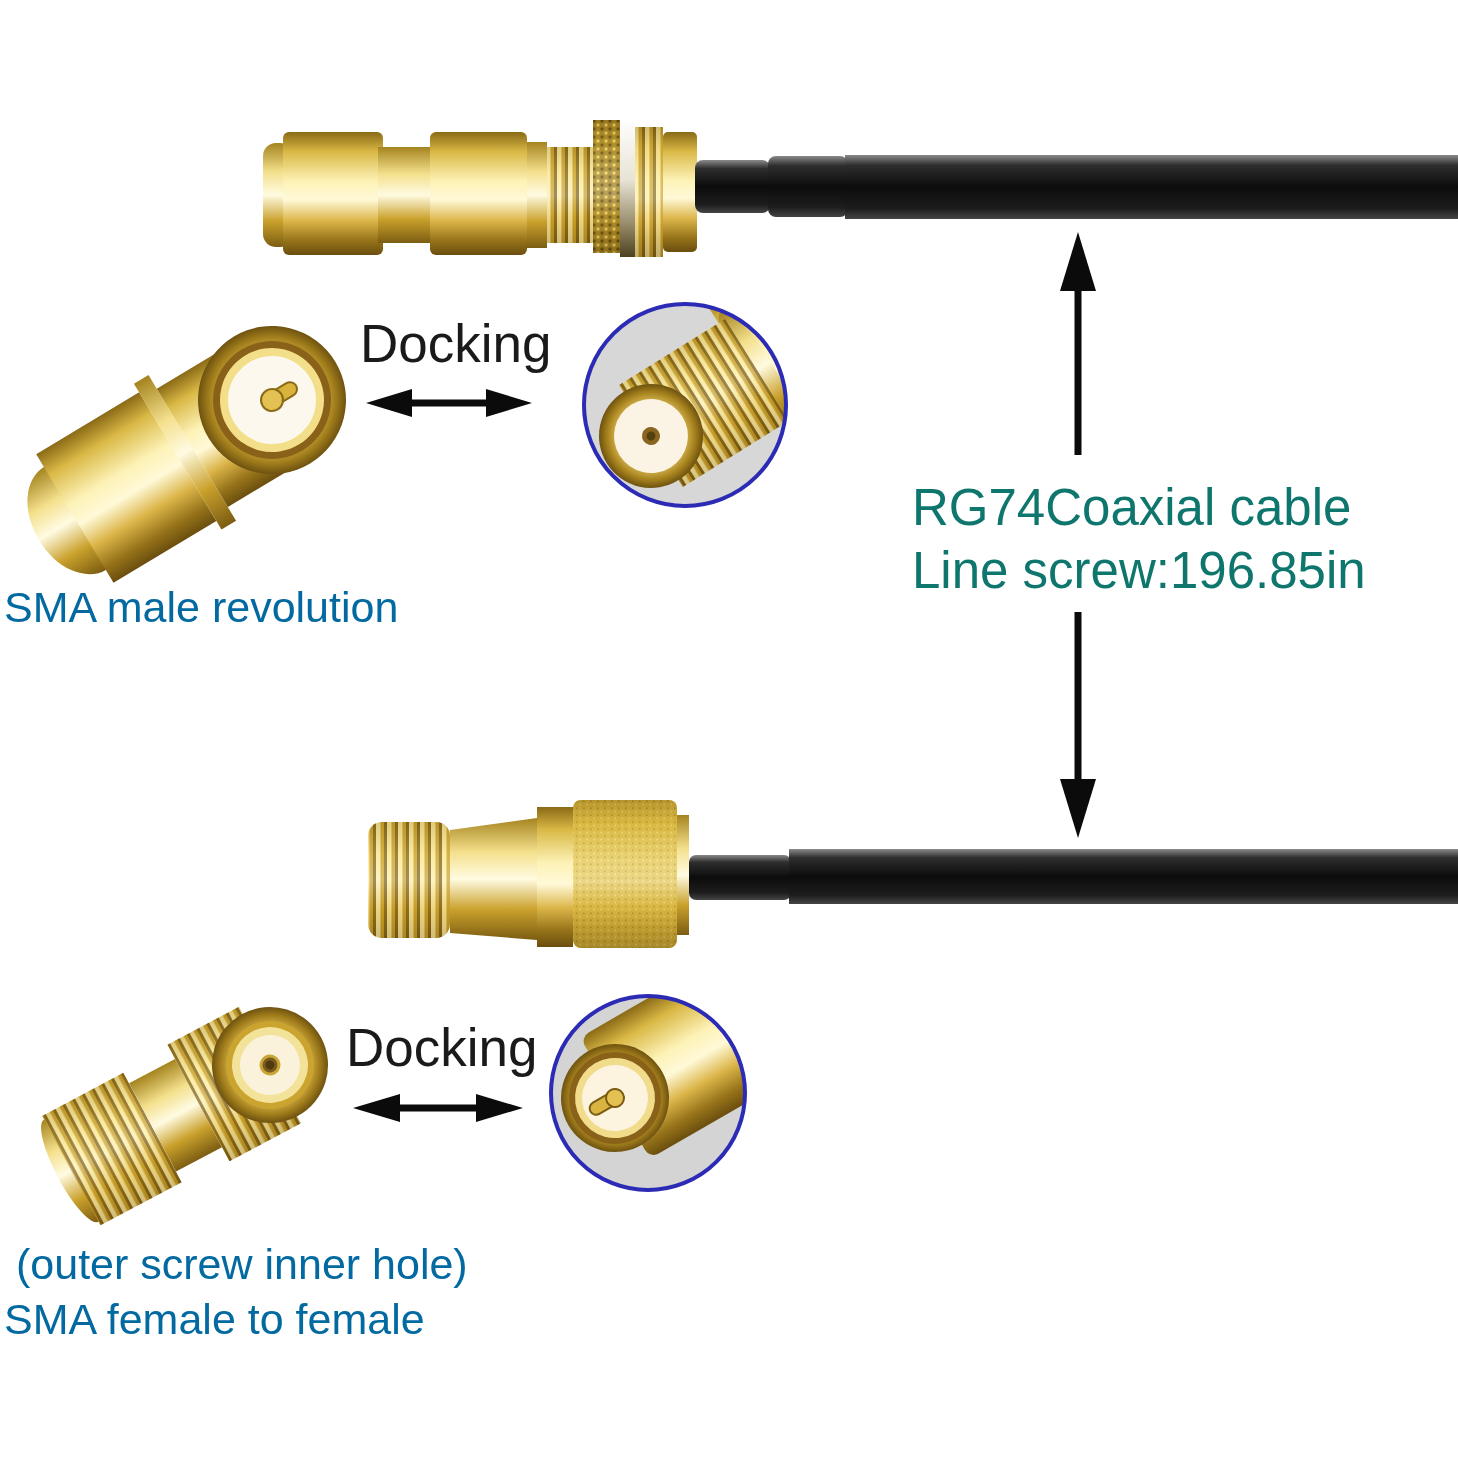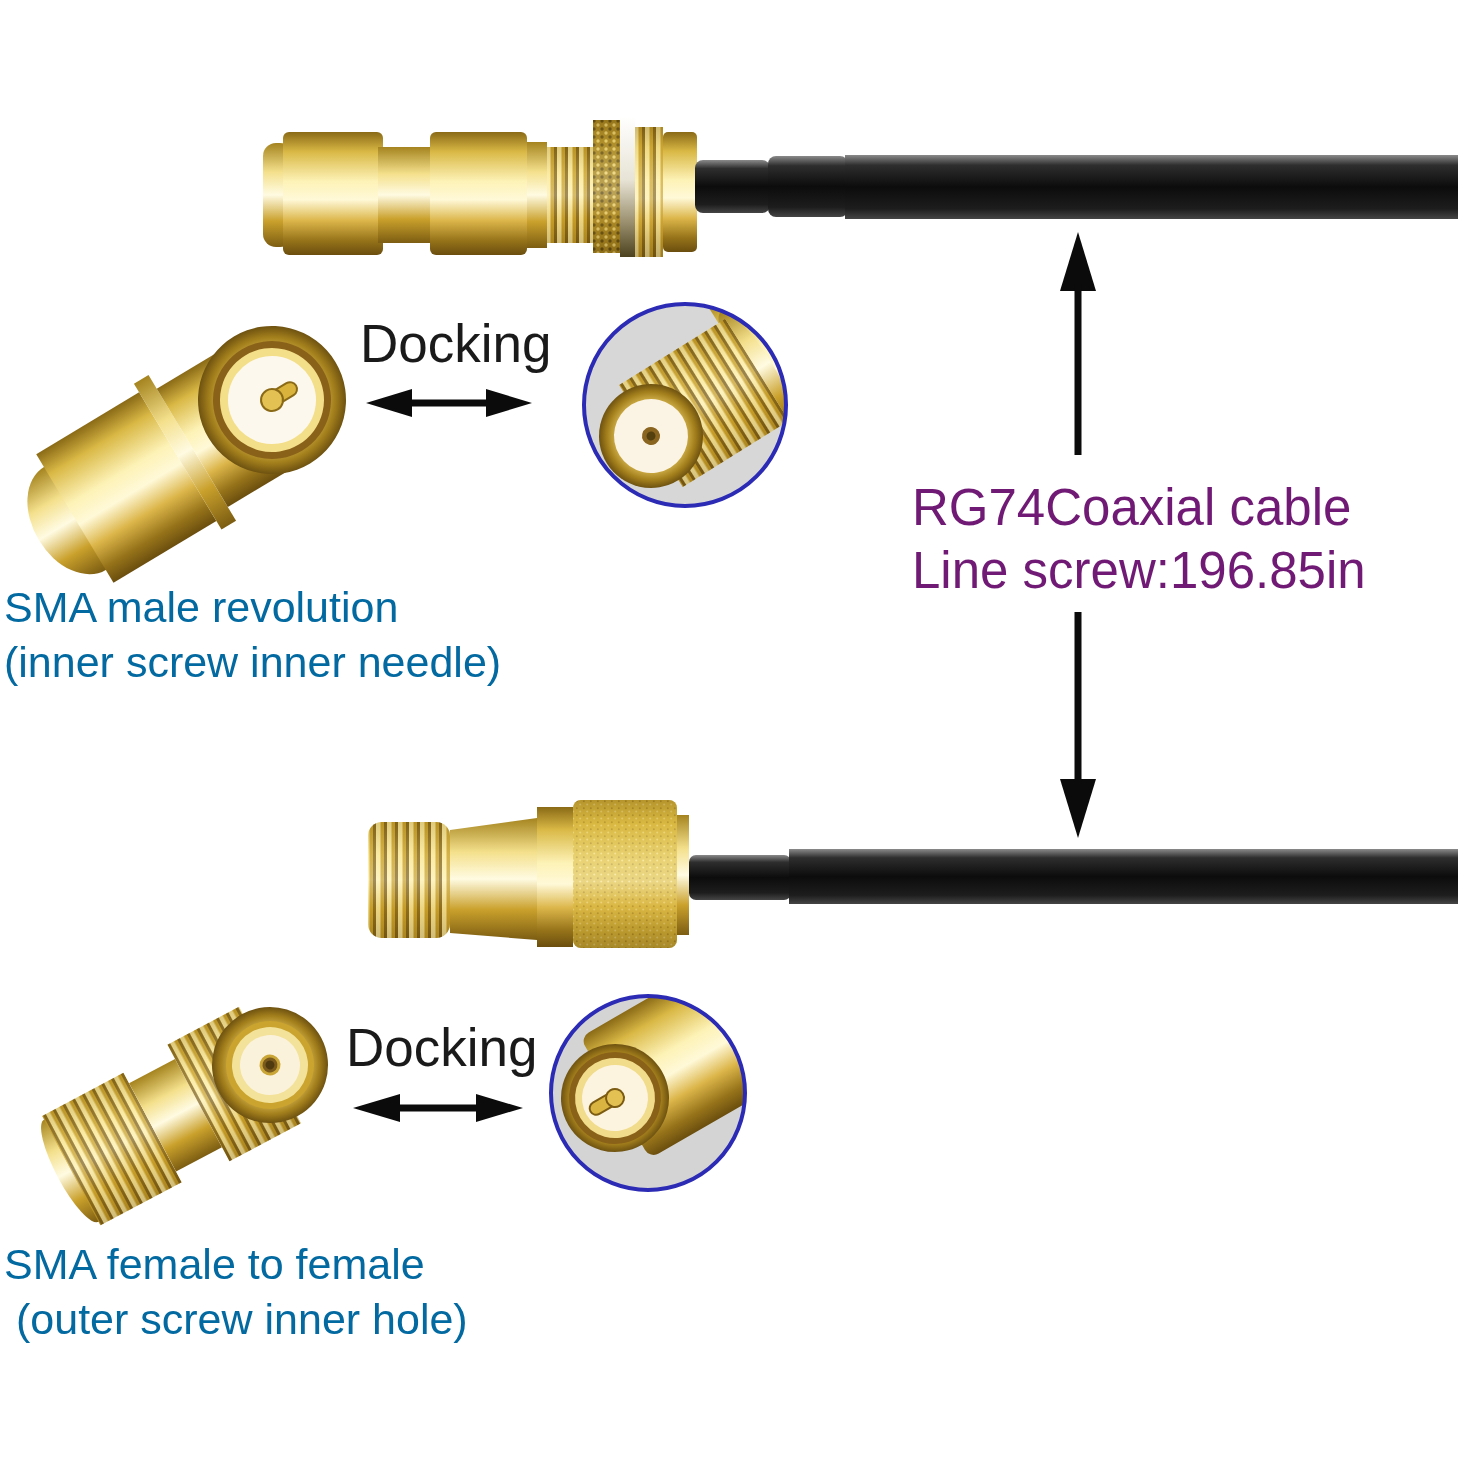--- a/index.html
+++ b/index.html
@@ -20,21 +20,21 @@
   }
   .caption{
     font-size:43px;
     line-height:55px;
     color:#0369a1;
     white-space:nowrap;
   }
   .cable-note{
     font-size:51px;
     line-height:63px;
-    color:#701a75;
+    color:#0f766e;
     white-space:nowrap;
   }
   .caption div, .cable-note div{display:block;}
 </style>
 </head>
 <body>
 
 <div class="canvas">
 
   <svg width="0" height="0" style="position:absolute" aria-hidden="true">
@@ -166,21 +166,20 @@
     <polygon points="38,613 20,554 56,554" fill="#0b0b0b"></polygon>
   </svg>
 
   <div class="abs cable-note" style="left:912px;top:476px">
     <div>RG74Coaxial cable</div>
     <div>Line screw:196.85in</div>
   </div>
 
   <div class="abs caption" style="left:4px;top:580px">
     <div>SMA male revolution</div>
-    <div>(inner screw inner needle)</div>
   </div>
 
   <svg class="abs" style="left:365px;top:785px" width="1093" height="170">
     <g>
       <rect x="3" y="37" width="82" height="116" rx="14" fill="url(#pThread)"></rect>
       <rect x="3" y="37" width="82" height="116" rx="14" fill="url(#goldCylV)" opacity="0.35"></rect>
       <polygon points="85,45 172,33 172,155 85,148" fill="url(#goldCylV)"></polygon>
       <rect x="172" y="22" width="36" height="140" fill="url(#goldHexV)"></rect>
       <rect x="208" y="15" width="104" height="148" rx="8" fill="url(#pSand)"></rect>
       <rect x="208" y="15" width="104" height="148" rx="8" fill="url(#goldHexV)" opacity="0.45"></rect>
@@ -231,17 +230,17 @@
         <circle cx="70" cy="108" r="40" fill="#f1dc8c"></circle>
         <circle cx="70" cy="108" r="33" fill="#fdf4e0"></circle>
         <rect x="42" y="101" width="28" height="13" rx="6.5" fill="#d9b440" stroke="#7c5c12" stroke-width="2"></rect>
         <circle cx="70" cy="108" r="9" fill="#e3c153" stroke="#7c5c12" stroke-width="2"></circle>
       </g>
     </g>
     <circle cx="103" cy="103" r="97" fill="none" stroke="#2b2bb5" stroke-width="4"></circle>
   </svg>
 
   <div class="abs caption" style="left:4px;top:1237px">
+    <div style="padding-left:12px">(outer screw inner hole)</div>
     <div>SMA female to female</div>
-    <div style="padding-left:12px">(outer screw inner hole)</div>
   </div>
 
 </div>
 
 </body></html>

